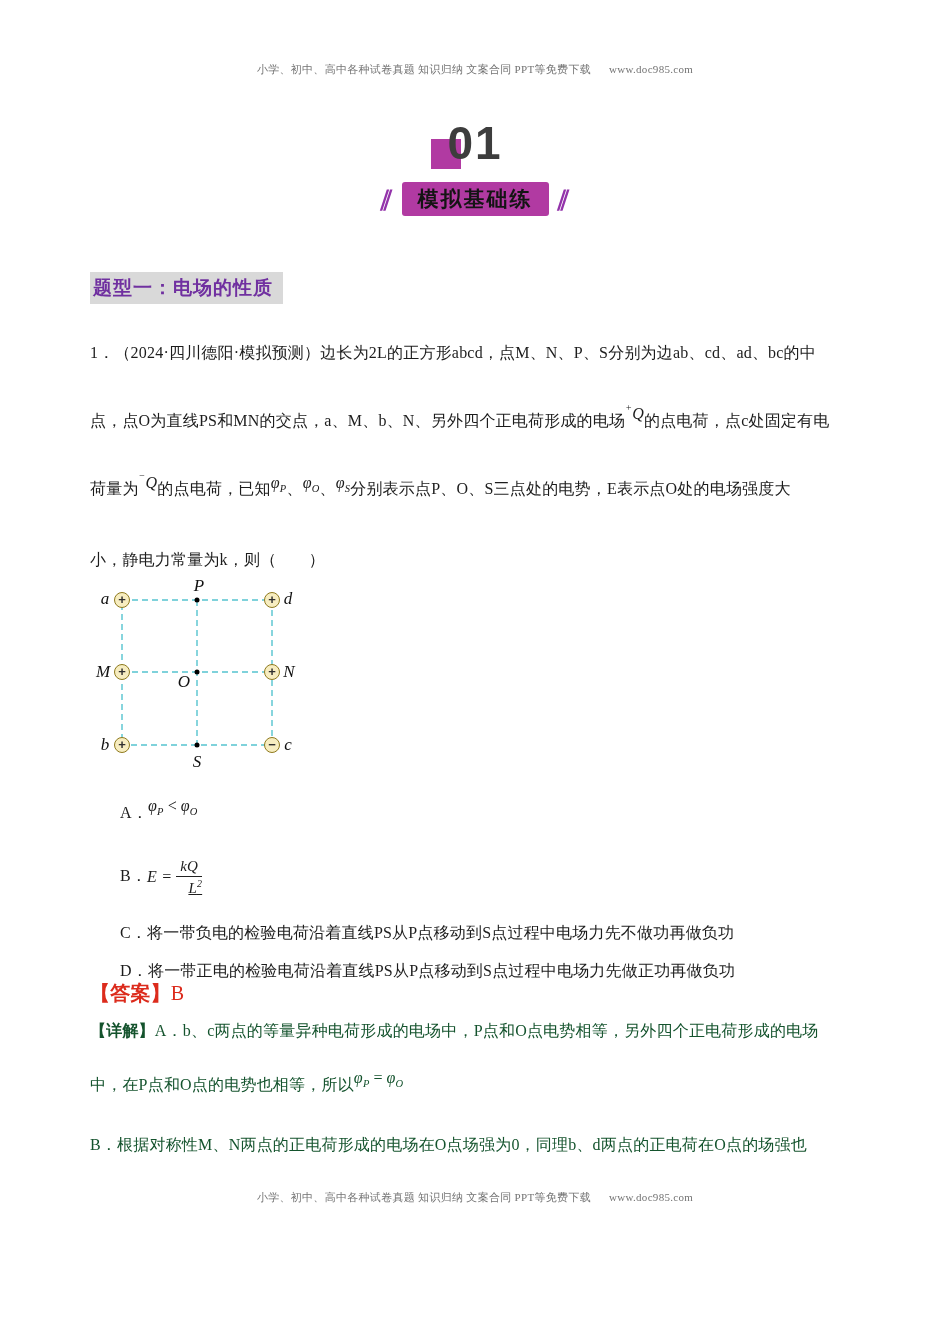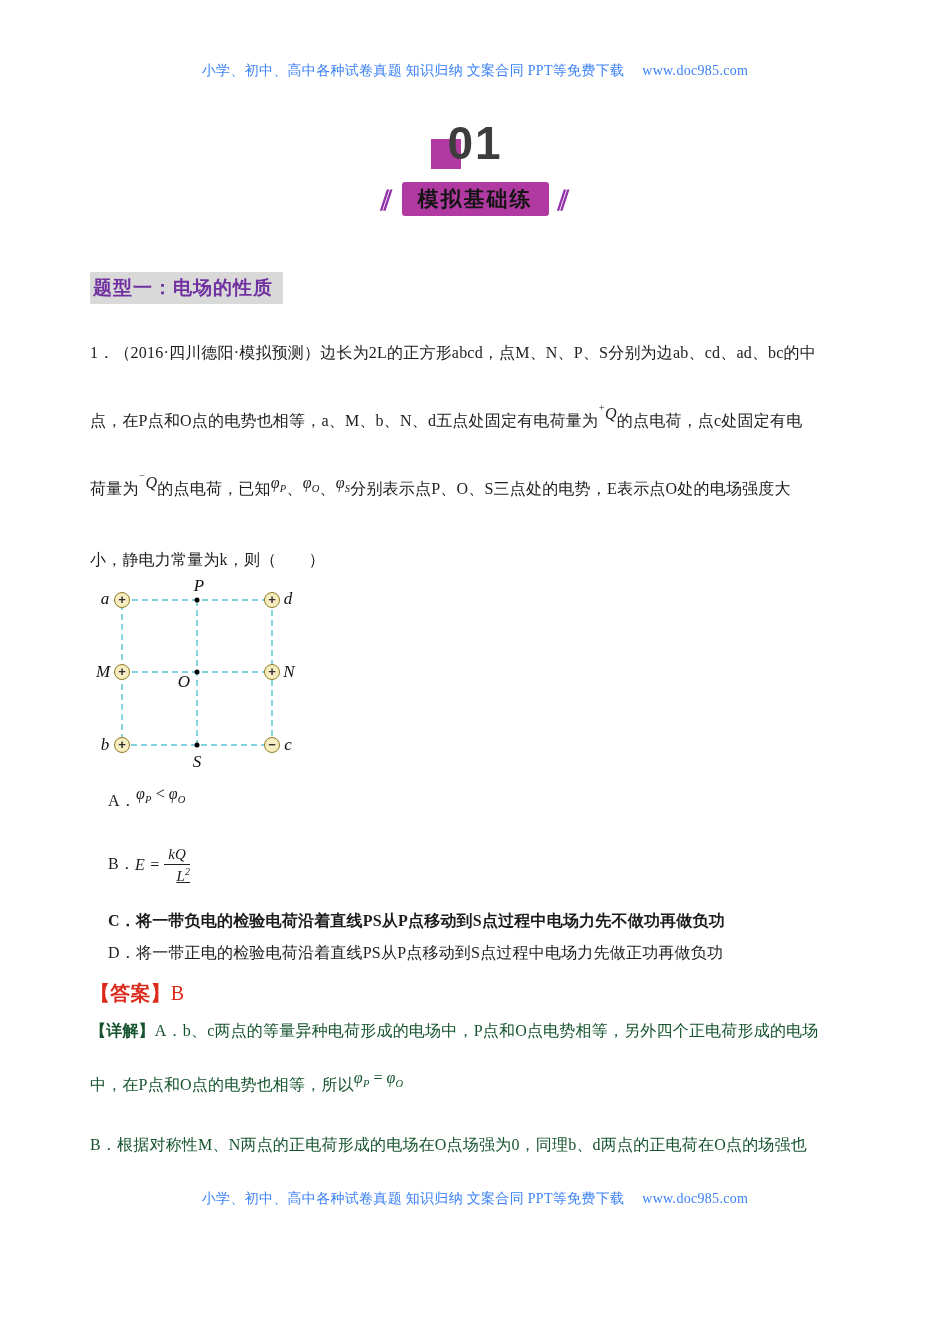--- a/index.html
+++ b/index.html
@@ -6,21 +6,21 @@
   html,body { margin:0; padding:0; background:#ffffff; }
   .page {
     position:relative; width:950px; height:1344px; margin:0 auto;
     background:#ffffff; overflow:hidden;
     font-family:"Liberation Serif", serif; color:#1c1c1c;
   }
 
   
   .doc-header, .doc-footer {
     position:absolute; left:0; width:100%; text-align:center;
-    font-size:14px; color:#3b82f6; letter-spacing:0.3px;
+    font-size:11px; color:#737373; letter-spacing:0.3px;
   }
   .doc-header { top:62px; }
   .doc-footer { top:1190px; }
   .doc-url { margin-left:18px; }
 
   
   .banner { position:absolute; top:118px; left:0; width:100%; text-align:center; }
   .num-wrap { position:relative; display:inline-block;text-align:right; }
   .num-square { position:absolute; left:-16px; bottom:0px; width:30px; height:30px; background:#b13aa2; }
   .num-text {
@@ -62,24 +62,24 @@
     position:absolute; width:16px; height:16px; border-radius:50%;
     border:1.5px solid #8f7a1e; background:#f7edc0; color:#2f2f2f;
     font:bold 13px/13.5px "Liberation Sans", sans-serif; text-align:center;
     transform:translate(-50%,-50%);
   }
   .dot { position:absolute; width:5px; height:5px; border-radius:50%; background:#000; transform:translate(-50%,-50%); }
   .dlabel { position:absolute; transform:translate(-50%,-50%); font-style:italic; font-size:17px; color:#111; }
 
   
   .options { position:absolute; top:788px; left:108px; width:766px; font-size:16px; line-height:26px; letter-spacing:0.2px; }
-  .opt { margin:0; }
+  .opt { margin:12px; }
   .opt-a { margin-bottom:26px; }
   .opt-b { margin-bottom:22px; }
-  .opt-c { margin-bottom:6px;font-weight:bold; }
+  .opt-c { margin-bottom:6px; }
   .frac { display:inline-block; vertical-align:middle; text-align:right; font-style:italic; font-size:15px; line-height:1.15; margin-left:4px; }
   .frac .num { display:block; border-bottom:1px solid #222; padding:0 4px 1px; }
   .frac .den { display:block; padding-top:1px;text-decoration:underline; }
   .frac sup { font-size:10px; }
 
   
   .answer { position:absolute; top:980px; left:90px; font-size:20px; color:#dc2b1c; letter-spacing:0.2px; }
   .answer .lbl { font-weight:bold; }
   .explain { position:absolute; top:1018px; left:90px; width:784px; font-size:16px; line-height:26px; color:#14532d; letter-spacing:0.2px; }
   .explain p { margin:0 0 28px 0; }
@@ -97,22 +97,22 @@
   <div class="banner">
     <span class="num-wrap"><span class="num-square"></span><span class="num-text">01</span></span>
   </div>
   <div class="badge-row">
     <span class="slash">∥</span><span class="badge">模拟基础练</span><span class="slash">∥</span>
   </div>
 
   <div class="section-title">题型一：电场的性质</div>
 
   <div class="question">
-    <p class="qline">1．（2016·四川德阳·模拟预测）边长为2L的正方形abcd，点M、N、P、S分别为边ab、cd、ad、bc的中</p>
-    <p class="qline"><span>点，在P点和O点的电势也相等，a、M、b、N、d五点处固定有电荷量为</span><span class="raised"><sup>+</sup><span class="it">Q</span></span><span>的点电荷，点c处固定有电</span></p>
+    <p class="qline">1．（2024·四川德阳·模拟预测）边长为2L的正方形abcd，点M、N、P、S分别为边ab、cd、ad、bc的中</p>
+    <p class="qline"><span>点，点O为直线PS和MN的交点，a、M、b、N、另外四个正电荷形成的电场</span><span class="raised"><sup>+</sup><span class="it">Q</span></span><span>的点电荷，点c处固定有电</span></p>
     <p class="qline"><span>荷量为</span><span class="raised"><sup>−</sup><span class="it">Q</span></span><span>的点电荷，已知</span><span class="raised"><span>φ</span><sub>P</sub></span><span>、</span><span class="raised"><span>φ</span><sub>O</sub></span><span>、</span><span class="raised"><span>φ</span><sub>S</sub></span><span>分别表示点P、O、S三点处的电势，E表示点O处的电场强度大</span></p>
     <p class="qline">小，静电力常量为k，则（　　）</p>
   </div>
 
   <div class="diagram">
     <svg width="300" height="205">
       <g stroke="#55c4cf" stroke-width="1.4" stroke-dasharray="6 4" fill="none">
         <rect x="30" y="15" width="150" height="145"></rect>
         <line x1="105" y1="15" x2="105" y2="160"></line>
         <line x1="30" y1="87" x2="180" y2="87"></line>

